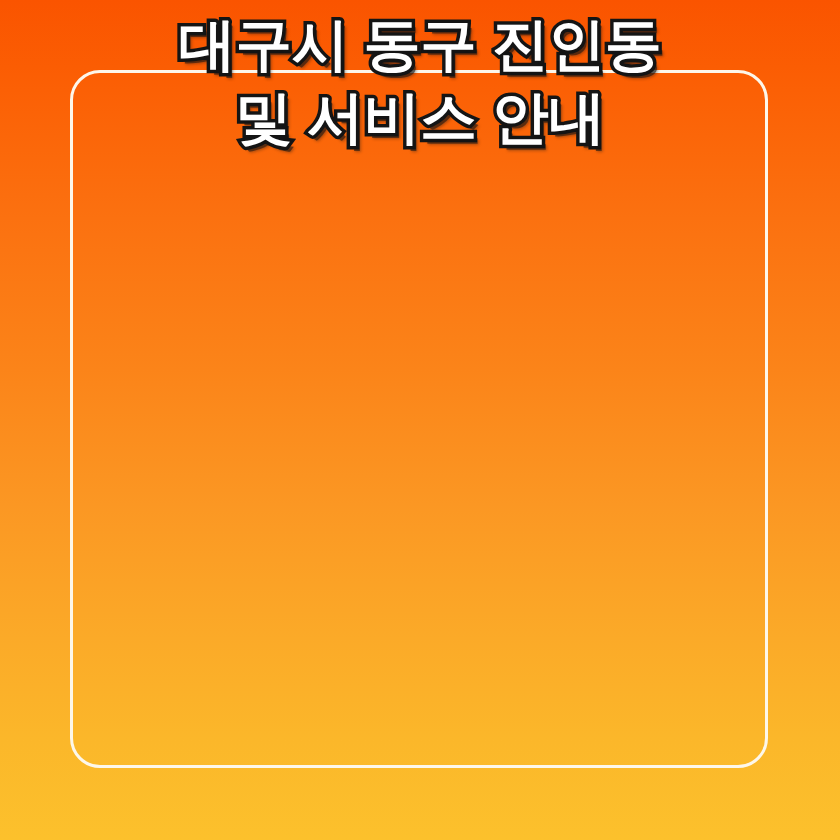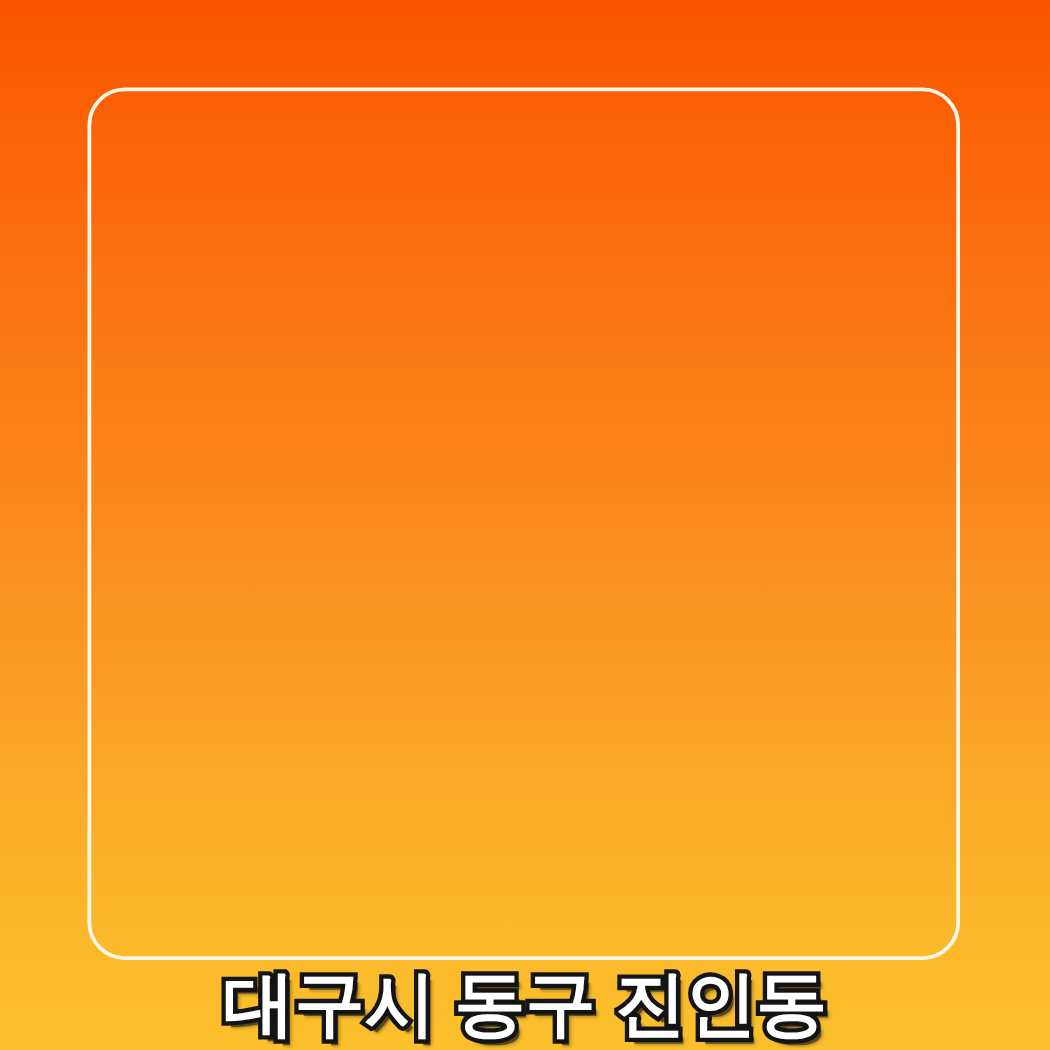--- a/index.html
+++ b/index.html
@@ -46,21 +46,21 @@
   }
 
   
   .headline-wrap {
     position: absolute;
     left: 0;
     top: 0;
     width: 840px;
     height: 840px;
     display: flex;
-    align-items: flex-end;
+    align-items: flex-start;
     justify-content: center;
   }
 
   .headline {
     width: 660px;
     text-align: center;
     margin-top: 8px;
   }
 
   .headline-line {
@@ -83,16 +83,17 @@
 </head>
 <body>
 
 <div class="poster">
 
   <div class="frame"></div>
 
   <div class="headline-wrap">
     <div class="headline">
       <span class="headline-line">대구시 동구 진인동</span>
+      <span class="headline-line">및 서비스 안내</span>
     </div>
   </div>
 
 </div>
 
 </body></html>

